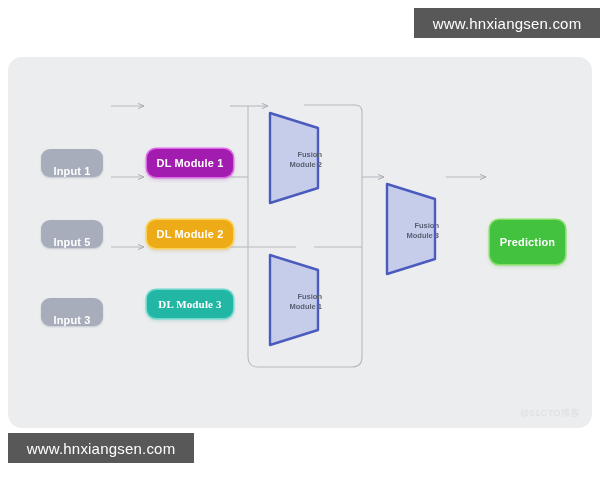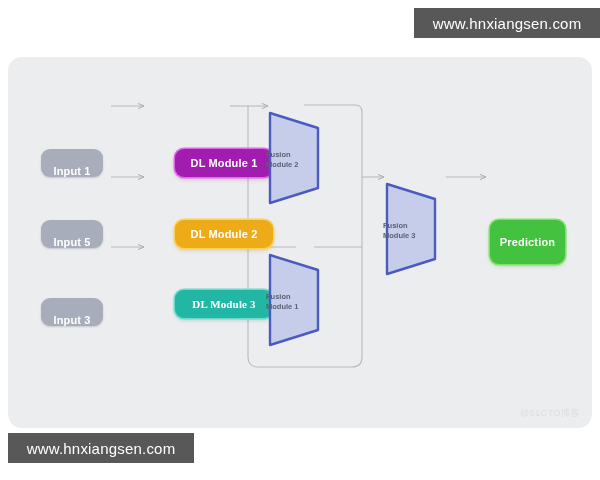--- a/index.html
+++ b/index.html
@@ -93,23 +93,22 @@
     box-sizing: border-box;
   }
   .pill.input {
     width: 62px;
     height: 28px;
     background: #a7adba;
     box-shadow: 0 1px 2px rgba(80,90,110,.25);
     align-items: flex-end;
   }
   .pill.module {
-    width: 98px;
+    width: 86px;
     height: 28px;
-    margin-left: 28px;
   }
   .pill.module.m1 {
     background: #a21cb0;
     box-shadow: 0 0 0 1.5px #e06ae8, 0 2px 4px rgba(120,20,130,.3);
   }
   .pill.module.m2 {
     background: #edab18;
     box-shadow: 0 0 0 1.5px #fbd358, 0 2px 4px rgba(160,110,10,.3);
   }
   .pill.module.m3 {
@@ -128,21 +127,21 @@
 
   
   .fusion {
     position: absolute;
   }
   .fusion svg { display: block; overflow: visible; }
   .fusion .flabel {
     position: absolute;
     left: 0;
     right: 0;
-    text-align: left;
+    text-align: right;
     font-size: 7.5px;
     line-height: 10px;
     color: #5a5f72;
     font-weight: bold;
     pointer-events: none;
   }
 </style>
 </head>
 <body>
 

